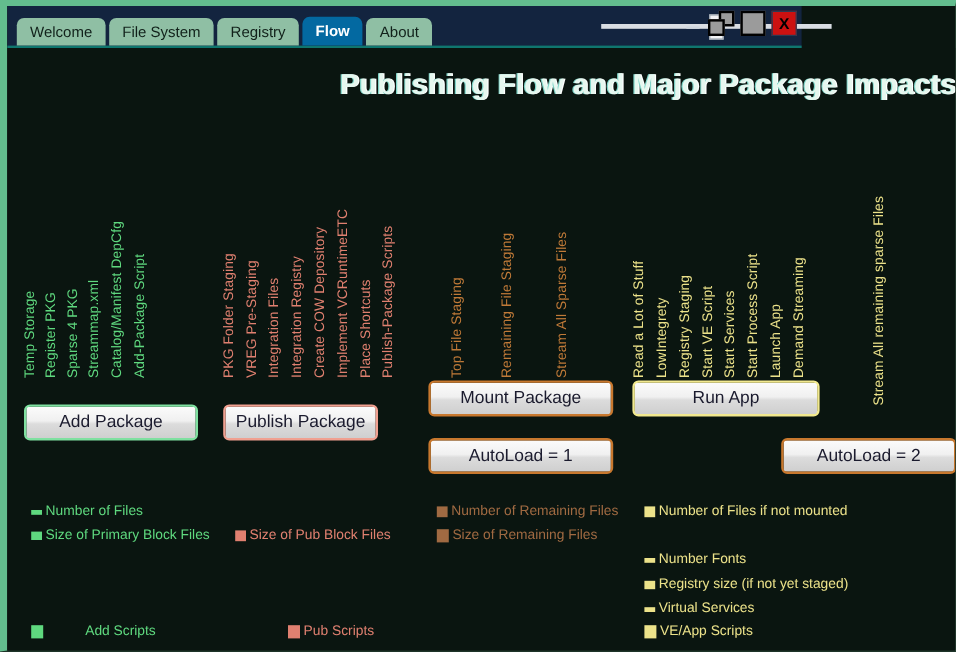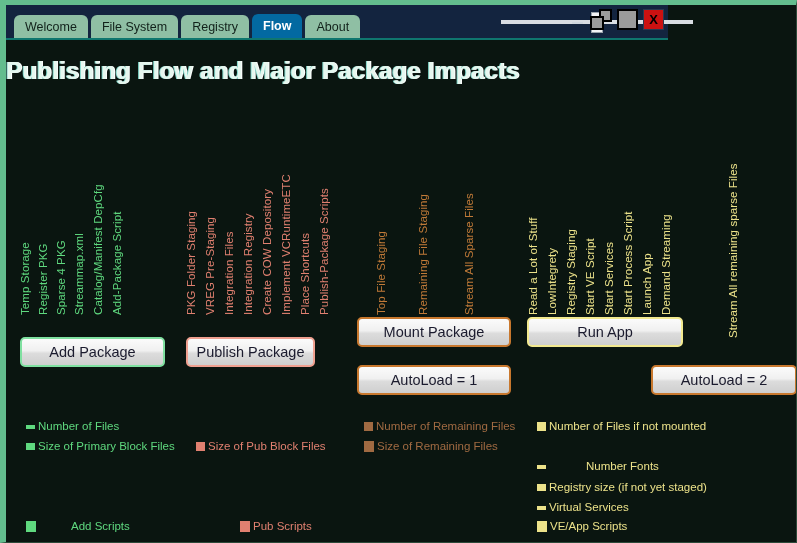--- a/index.html
+++ b/index.html
@@ -147,21 +147,21 @@
     top: 35px;
     width: 791px;
     height: 503px;
     background: #0a1510;
   }
   .page-title {
     position: absolute;
     left: 0;
     top: 17px;
     width: 791px;
-    text-align: left;
+    text-align: right;
     font-size: 24px;
     font-weight: bold;
     color: #e6f7ef;
     text-shadow: -1px 0 #7fd4c8, 1px 0 #ffffff;
     letter-spacing: 0.2px;
   }
   
   .vlabel {
     position: absolute;
     writing-mode: vertical-rl;
@@ -288,21 +288,21 @@
           <span>Number of Remaining Files</span>
         </div>
         <div class="legend" style="left: 358px; top: 401px; color: rgb(160, 106, 66);">
           <span class="swatch" style="width: 10px; height: 11px; background: rgb(160, 106, 66);"></span>
           <span>Size of Remaining Files</span>
         </div>
         <div class="legend" style="left: 531px; top: 381px; color: rgb(236, 226, 138);">
           <span class="swatch" style="width: 9px; height: 9px; background: rgb(236, 226, 138);"></span>
           <span>Number of Files if not mounted</span>
         </div>
-        <div class="legend" style="left: 531px; top: 421px; color: rgb(236, 226, 138); gap: 37px;">
+        <div class="legend" style="left: 531px; top: 421px; color: rgb(236, 226, 138);">
           <span class="swatch" style="width: 9px; height: 4px; background: rgb(236, 226, 138);"></span>
           <span>Number Fonts</span>
         </div>
         <div class="legend" style="left: 531px; top: 442px; color: rgb(236, 226, 138);">
           <span class="swatch" style="width: 9px; height: 7px; background: rgb(236, 226, 138);"></span>
           <span>Registry size (if not yet staged)</span>
         </div>
         <div class="legend" style="left: 531px; top: 462px; color: rgb(236, 226, 138);">
           <span class="swatch" style="width: 9px; height: 4px; background: rgb(236, 226, 138);"></span>
           <span>Virtual Services</span>

